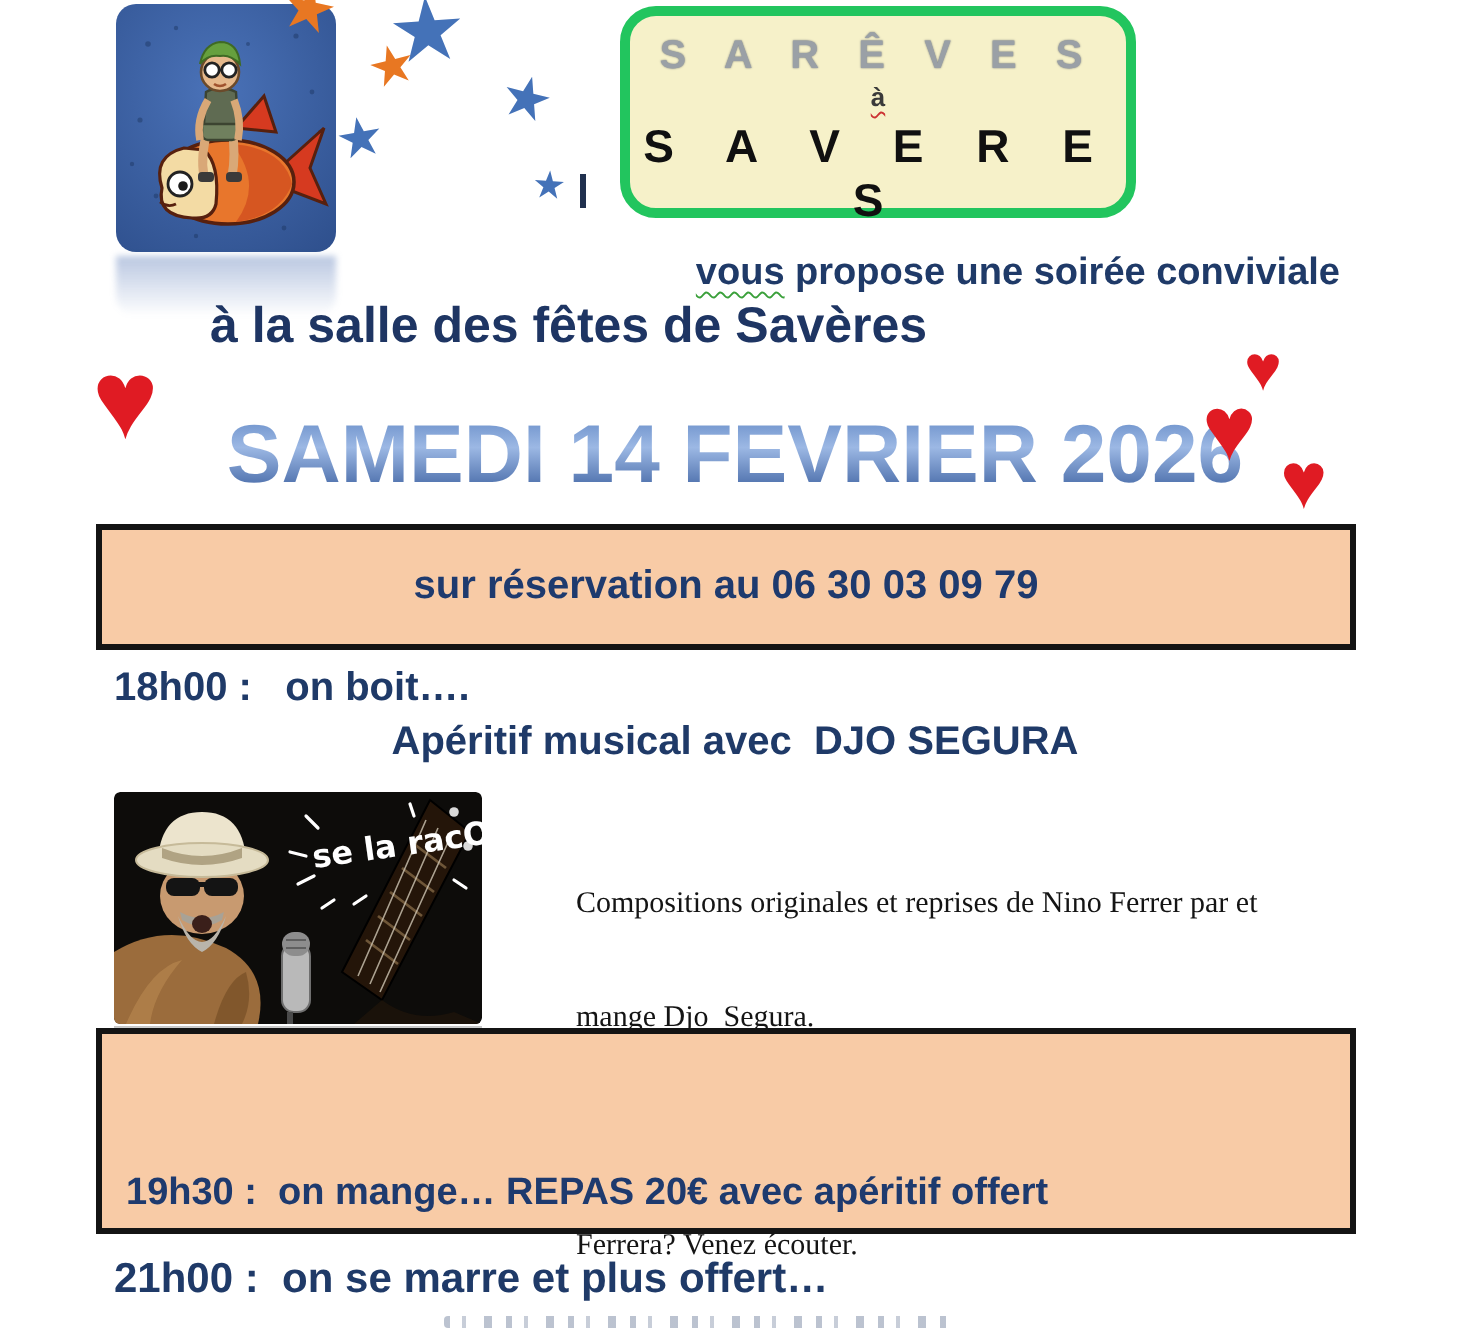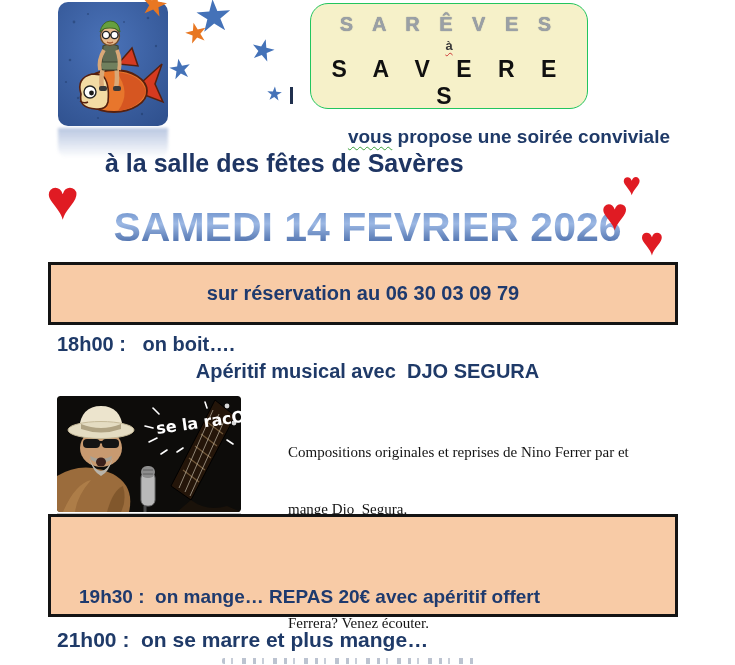--- a/index.html
+++ b/index.html
@@ -28,23 +28,23 @@
   #star-a{left:140px;top:-12px;font-size:32px;color:#e87722;transform:rotate(12deg);}
   #star-b{left:194px;top:-6px;font-size:44px;color:#4472b8;transform:rotate(-4deg);}
   #star-c{left:184px;top:20px;font-size:27px;color:#e87722;transform:rotate(-14deg);}
   #star-d{left:250px;top:36px;font-size:29px;color:#4472b8;transform:rotate(14deg);}
   #star-e{left:168px;top:56px;font-size:27px;color:#4472b8;transform:rotate(-10deg);}
   #star-f{left:266px;top:84px;font-size:19px;color:#4472b8;transform:rotate(4deg);}
   #cursor-bar{left:290px;top:87px;width:3px;height:17px;background:#20304e;}
 
   
   #logo-box{
-    left:310px;top:3px;width:278px;height:106px;
+    left:310px;top:3px;width:258px;height:106px;
     background:#f6f1c9;
-    border:1px solid #22c55e;
+    border:5px solid #22c55e;
     border-radius:18px;
     box-sizing:border-box;
     text-align:center;
   }
   #logo-line1{
     margin-top:9px;
     font-size:20px;font-weight:bold;letter-spacing:7px;
     color:#9aa0a6;text-shadow:0 0 1px #6f7479;
   }
   #logo-line2{
@@ -94,21 +94,21 @@
     color:#1e3a6e;font-weight:bold;
   }
   #reservation-box{
     left:48px;top:262px;width:630px;height:63px;
     display:flex;align-items:center;justify-content:center;
     font-size:20px;
   }
   #dinner-box{
     left:48px;top:514px;width:630px;height:103px;
     font-size:19px;
-    padding:10px 12px 0 28px;
+    padding:10px 12px 0 12px;
     line-height:28px;
     white-space:pre-wrap;
   }
   #dinner-line1{text-align:left;}
 
   
   .slot-line{font-size:20px;font-weight:bold;color:#1f3a68;white-space:pre-wrap;}
   #slot1-line{left:57px;top:333px;}
   #slot1-sub{left:0;top:360px;width:735px;text-align:center;}
   #slot3-line{left:57px;top:628px;font-size:21px;}
@@ -288,17 +288,17 @@
     <div>Un répertoire hybride entre Segura et Ferrer... Segurer ou</div>
     <div>Ferrera? Venez écouter.</div>
   </div>
 
   <div class="abs peach-box" id="dinner-box">
     <div id="dinner-line1">19h30 :  on mange… REPAS 20€ avec apéritif offert</div>
     
     
   </div>
 
-  <div class="abs slot-line" id="slot3-line">21h00 :  on se marre et plus mange…</div>
+  <div class="abs slot-line" id="slot3-line">21h00 :  on se marre et plus offert…</div>
 
   <div class="abs" id="cropped-line"></div>
 
 </div>
 
 </body></html>

